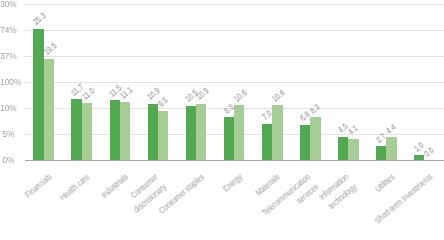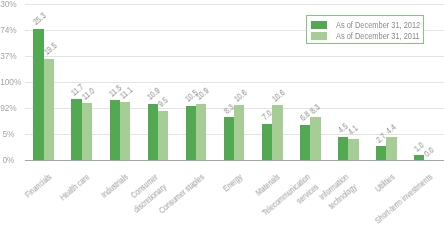--- a/index.html
+++ b/index.html
@@ -28,21 +28,21 @@
 </style>
 </head>
 <body>
 
 <div id="chart">
     <div class="baseline" style="left: 25px; width: 419px; top: 160px;"></div>
     <div class="ytick" style="left: 0px; width: 14.4px; top: 156.2px;">0%</div>
     <div class="gridline" style="left: 25px; width: 419px; top: 134px;"></div>
     <div class="ytick" style="left: 0px; width: 14.4px; top: 130.2px;">5%</div>
     <div class="gridline" style="left: 25px; width: 419px; top: 108px;"></div>
-    <div class="ytick" style="left: 0px; width: 14.4px; top: 104.2px;">92%</div>
+    <div class="ytick" style="left: 0px; width: 14.4px; top: 104.2px;">10%</div>
     <div class="gridline" style="left: 25px; width: 419px; top: 82px;"></div>
     <div class="ytick" style="left: 0px; width: 14.4px; top: 78.2px;">100%</div>
     <div class="gridline" style="left: 25px; width: 419px; top: 56px;"></div>
     <div class="ytick" style="left: 0px; width: 14.4px; top: 52.2px;">37%</div>
     <div class="gridline" style="left: 25px; width: 419px; top: 30px;"></div>
     <div class="ytick" style="left: 0px; width: 14.4px; top: 26.2px;">74%</div>
     <div class="gridline" style="left: 25px; width: 419px; top: 4px;"></div>
     <div class="ytick" style="left: 0px; width: 14.4px; top: 0.2px;">30%</div>
     <div class="bar a" style="left: 33.4px; width: 10.4px; top: 28.64px; height: 131.56px;"></div>
     <div class="vlabel" style="left: 37.2px; top: 18.14px;">25.3</div>
@@ -117,23 +117,13 @@
     <div class="xlabel" style="left: 370.549px; top: 168.071px;">
       <div>Utilities</div>
     </div>
     <div class="bar a" style="left: 414px; width: 10.4px; top: 155px; height: 5.2px;"></div>
     <div class="vlabel" style="left: 417.8px; top: 144.5px;">1.0</div>
     <div class="bar b" style="left: 424.4px; width: 10.4px; top: 160.2px; height: 0px;"></div>
     <div class="vlabel" style="left: 428.2px; top: 149.7px;">0.0</div>
     <div class="xlabel" style="left: 349.028px; top: 168.071px;">
       <div>Short-term investments</div>
     </div>
-    <div id="legend" style="left: 305.8px; top: 15.1px; width: 116.5px; height: 27.3px;">
-      <div class="lgrow" style="left: 4px; top: 4.5px;">
-        <div class="lgsw" style="background: rgb(82, 169, 81);"></div>
-        <div class="lgtx">As of December 31, 2012</div>
-      </div>
-      <div class="lgrow" style="left: 4px; top: 15.8px;">
-        <div class="lgsw" style="background: rgb(165, 205, 149);"></div>
-        <div class="lgtx">As of December 31, 2011</div>
-      </div>
-    </div>
   </div>
 
 </body></html>

